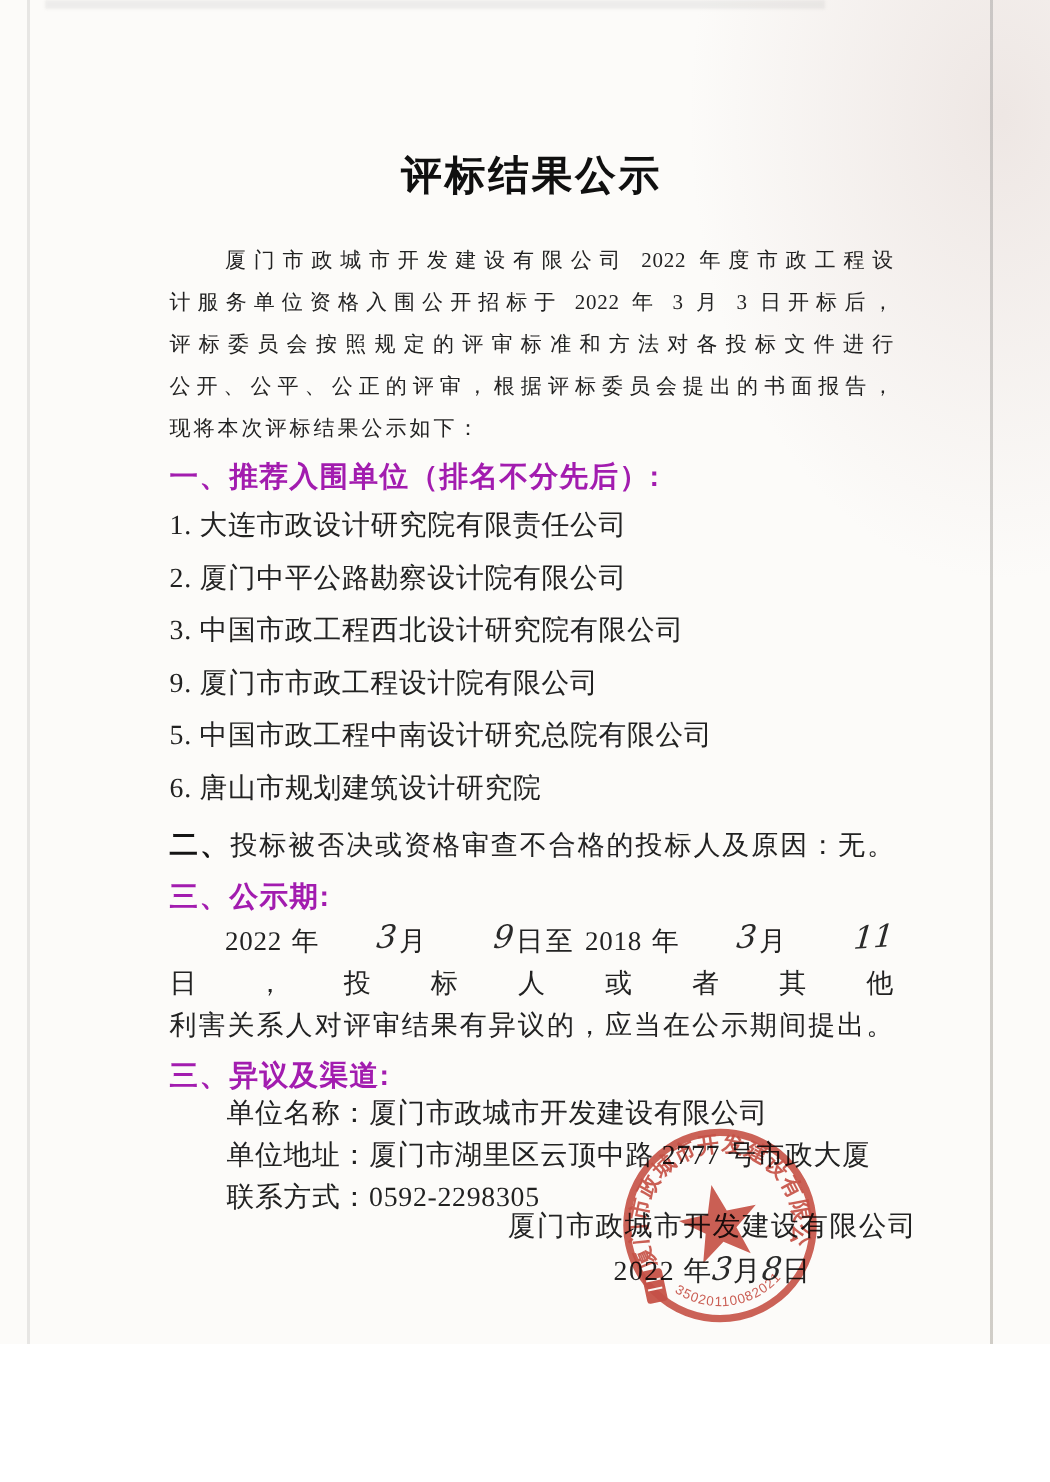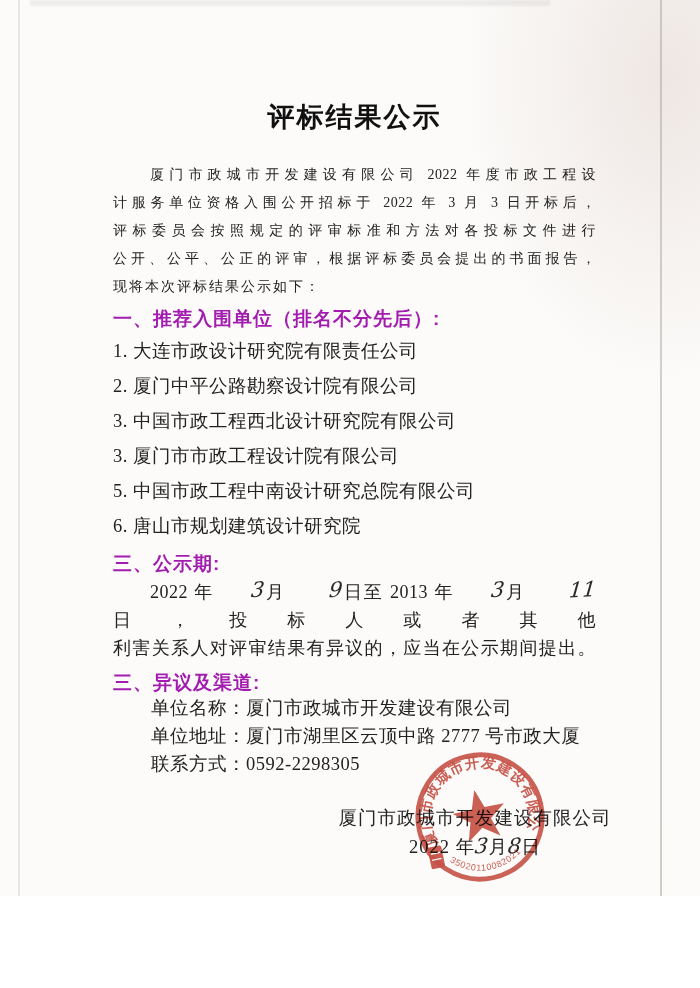--- a/index.html
+++ b/index.html
@@ -100,30 +100,31 @@
         <div class="line">公开、公平、公正的评审，根据评标委员会提出的书面报告，</div>
         <div class="line">现将本次评标结果公示如下：</div>
       </div>
 
     <div class="heading h-s1">一、推荐入围单位（排名不分先后）:</div>
 
     <div class="list">
         <div class="line">1. 大连市政设计研究院有限责任公司</div>
         <div class="line">2. 厦门中平公路勘察设计院有限公司</div>
         <div class="line">3. 中国市政工程西北设计研究院有限公司</div>
-        <div class="line">3. 厦门市市政工程设计院有限公司</div>
+        <div class="line">9. 厦门市市政工程设计院有限公司</div>
         <div class="line">5. 中国市政工程中南设计研究总院有限公司</div>
         <div class="line">6. 唐山市规划建筑设计研究院</div>
       </div>
 
+    <div class="s2row"><span class="heading-inline">二、</span><span>投标被否决或资格审查不合格的投标人及原因：无。</span></div>
 
     <div class="heading h-s3">三、公示期:</div>
 
     <div class="s3para">
-      <div class="line indent"><span class="print">2022 年</span><span class="hw">3</span><span class="print">月 </span><span class="hw">9</span><span class="print">日至 2013 年</span><span class="hw">3</span><span class="print">月 </span><span class="hw">11</span><span class="print">日，投标人或者其他</span></div>
+      <div class="line indent"><span class="print">2022 年</span><span class="hw">3</span><span class="print">月 </span><span class="hw">9</span><span class="print">日至 2018 年</span><span class="hw">3</span><span class="print">月 </span><span class="hw">11</span><span class="print">日，投标人或者其他</span></div>
       <div class="line">利害关系人对评审结果有异议的，应当在公示期间提出。</div>
     </div>
 
     <div class="heading h-s4">三、异议及渠道:</div>
 
     <div class="contact">
         <div class="line">单位名称：厦门市政城市开发建设有限公司</div>
         <div class="line">单位地址：厦门市湖里区云顶中路 2777 号市政大厦</div>
         <div class="line">联系方式：0592-2298305</div>
       </div>

